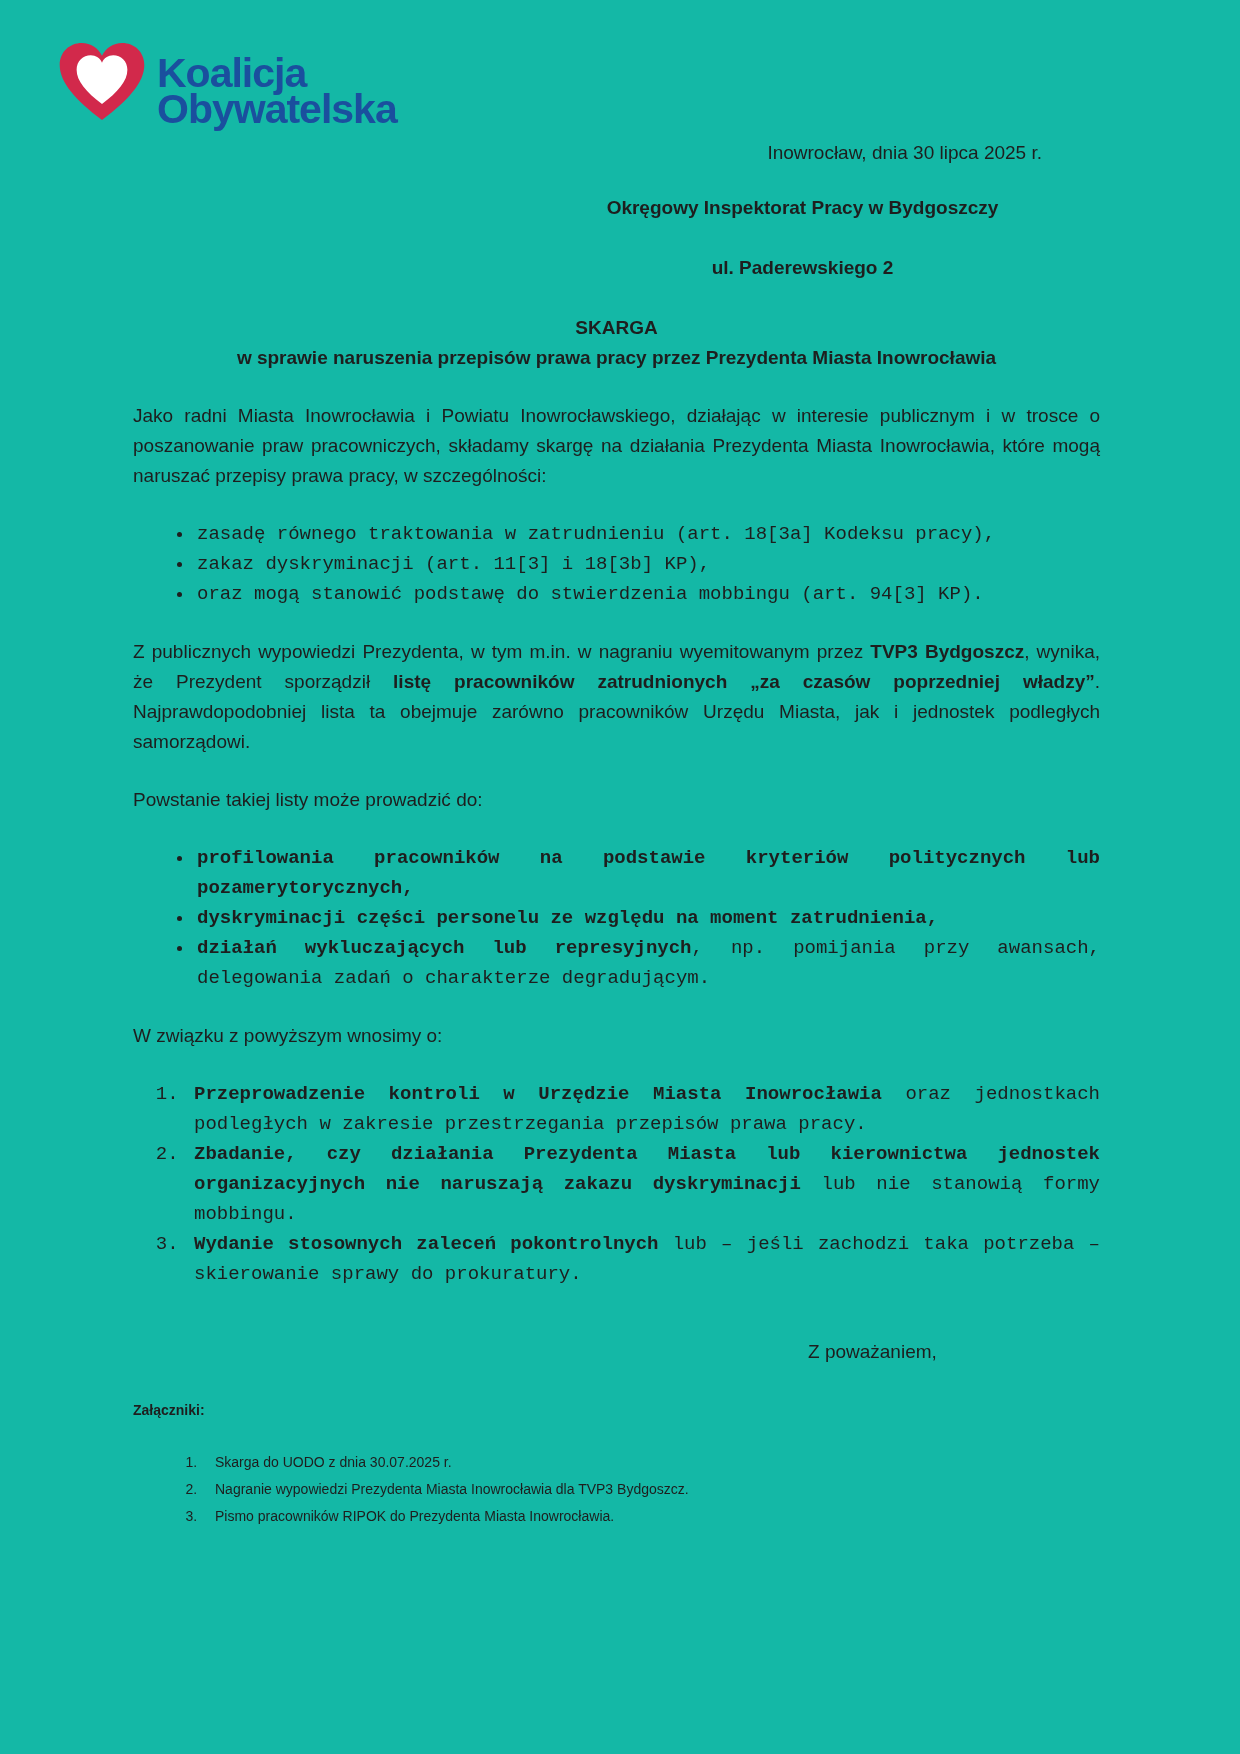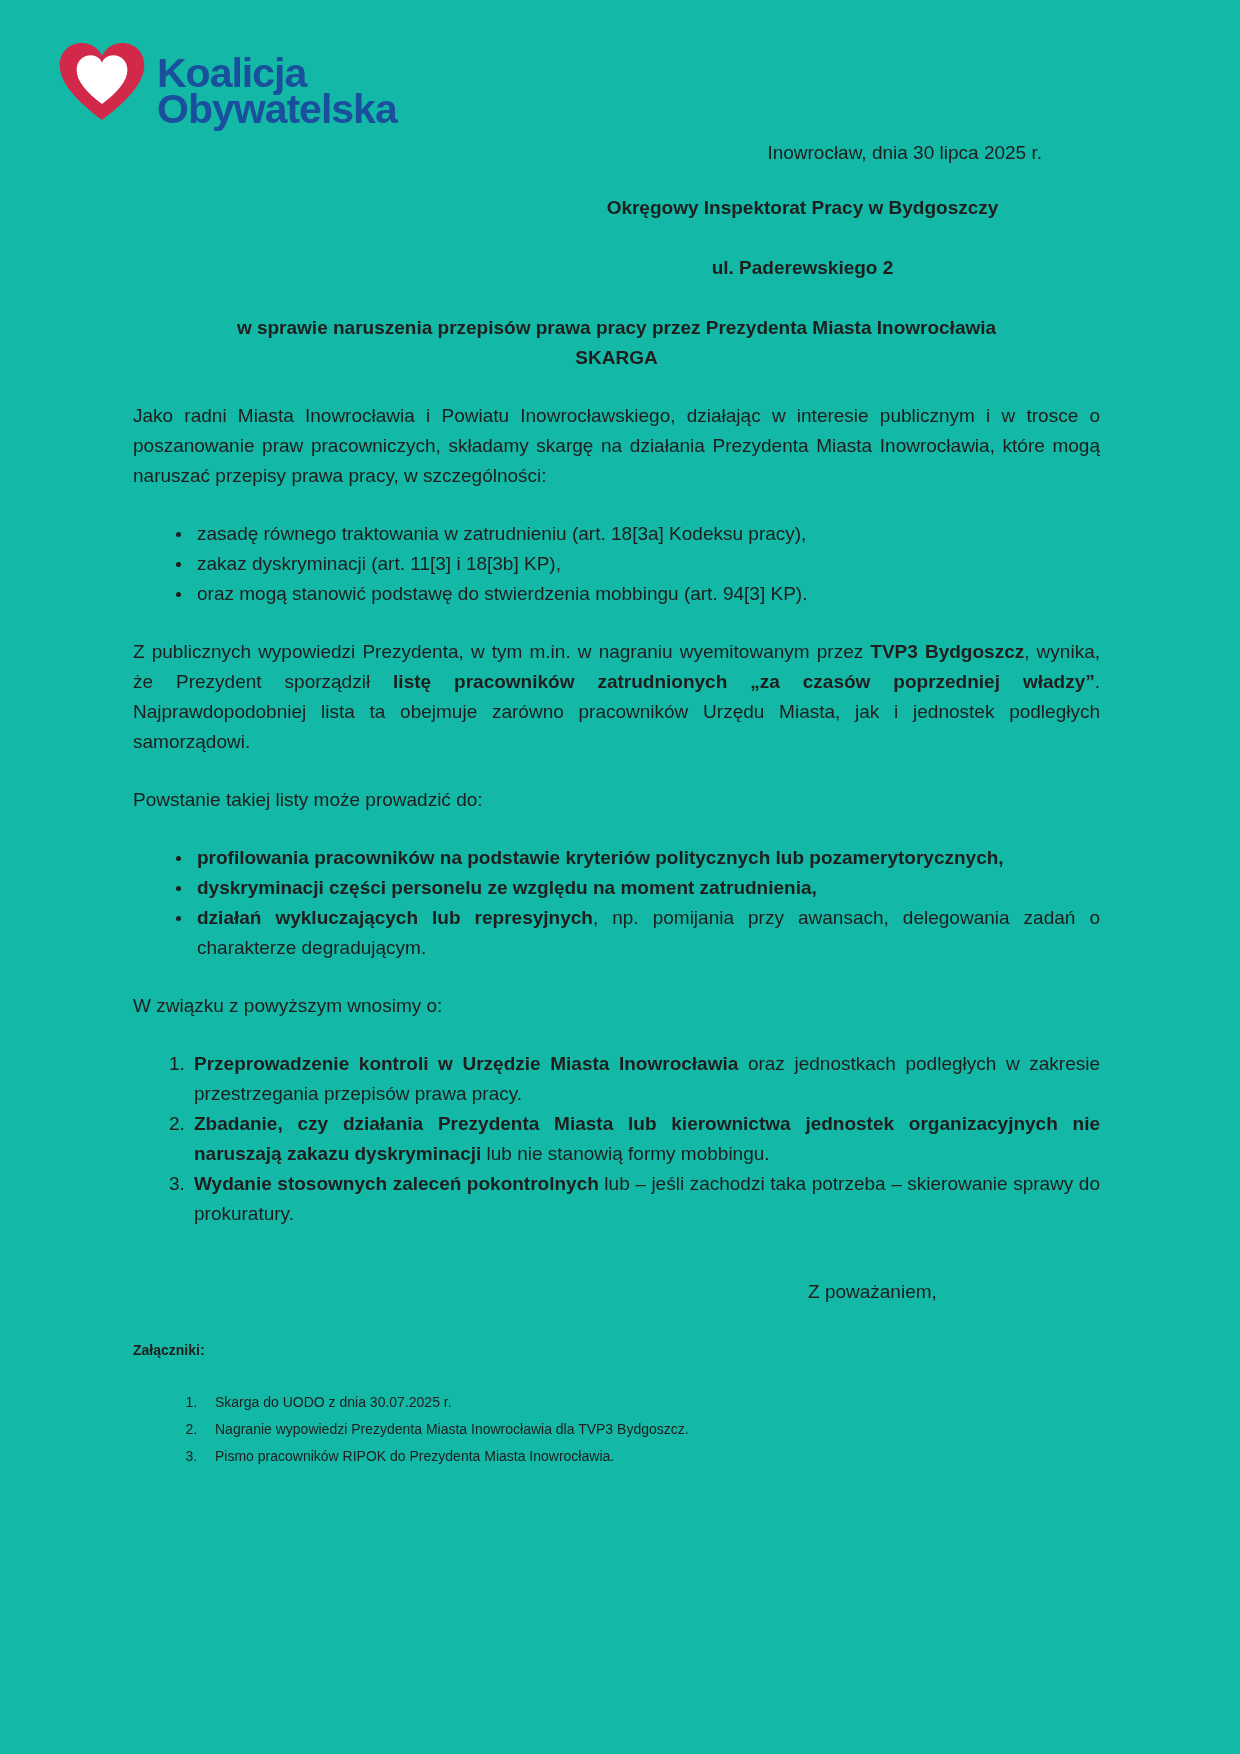--- a/index.html
+++ b/index.html
@@ -36,21 +36,21 @@
     font-size: 19px;
     line-height: 30px;
   }
   .dateline { text-align: right; padding-right: 58px; margin: 0 0 25px 0; }
   .recipient-line { margin: 0 0 30px 372px; font-weight: bold; text-align: center; }
   .title-block { text-align: center; font-weight: bold; margin: 0 0 28px 0; }
   .para { margin: 0 0 28px 0; text-align: justify; }
   .para.plain { text-align: left; }
   .blist, .nlist { margin: 0 0 28px 0; padding-left: 60px; }
   .nlist { padding-left: 57px; }
-  .blist li, .nlist li { text-align: justify; padding-left: 4px; }
+  .blist li, .nlist li { text-align: justify; padding-left: 4px; font-family: Liberation Mono, monospace; }
   .blist li::marker { font-size: 17px; }
   .b { font-weight: bold; }
   .closing { margin: 48px 0 32px 675px; }
   .attachments-heading { font-size: 14px; line-height: 22px; font-weight: bold; margin: 0 0 30px 0; }
   .alist { font-size: 14px; line-height: 22px; margin: 0; padding-left: 68px; }
   .alist li { padding-left: 14px; margin-bottom: 5px; text-align: left; }
 </style>
 </head>
 <body>
 
@@ -70,22 +70,22 @@
   <div class="content">
 
     <p class="dateline">Inowrocław, dnia 30 lipca 2025 r.</p>
 
     <div id="recipient-block">
         <p class="recipient-line" style="margin: 0px 0px 30px 372px;">Okręgowy Inspektorat Pracy w Bydgoszczy</p>
         <p class="recipient-line" style="margin: 0px 0px 30px 372px;">ul. Paderewskiego 2</p>
       </div>
 
     <div class="title-block">
+      <div>SKARGA</div>
       <div>w sprawie naruszenia przepisów prawa pracy przez Prezydenta Miasta Inowrocławia</div>
-      <div>SKARGA</div>
     </div>
 
     <div id="body-blocks">
         <p class="para"><span>Jako radni Miasta Inowrocławia i Powiatu Inowrocławskiego, działając w interesie publicznym i w trosce o poszanowanie praw pracowniczych, składamy skargę na działania Prezydenta Miasta Inowrocławia, które mogą naruszać przepisy prawa pracy, w szczególności:</span></p>
         <ul class="blist">
           <li><span>zasadę równego traktowania w zatrudnieniu (art. 18[3a] Kodeksu pracy),</span></li>
           <li><span>zakaz dyskryminacji (art. 11[3] i 18[3b] KP),</span></li>
           <li><span>oraz mogą stanowić podstawę do stwierdzenia mobbingu (art. 94[3] KP).</span></li>
         </ul>
         <p class="para"><span>Z publicznych wypowiedzi Prezydenta, w tym m.in. w nagraniu wyemitowanym przez </span><span class="b">TVP3 Bydgoszcz</span><span>, wynika, że Prezydent sporządził </span><span class="b">listę pracowników zatrudnionych „za czasów poprzedniej władzy”</span><span>. Najprawdopodobniej lista ta obejmuje zarówno pracowników Urzędu Miasta, jak i jednostek podległych samorządowi.</span></p>

